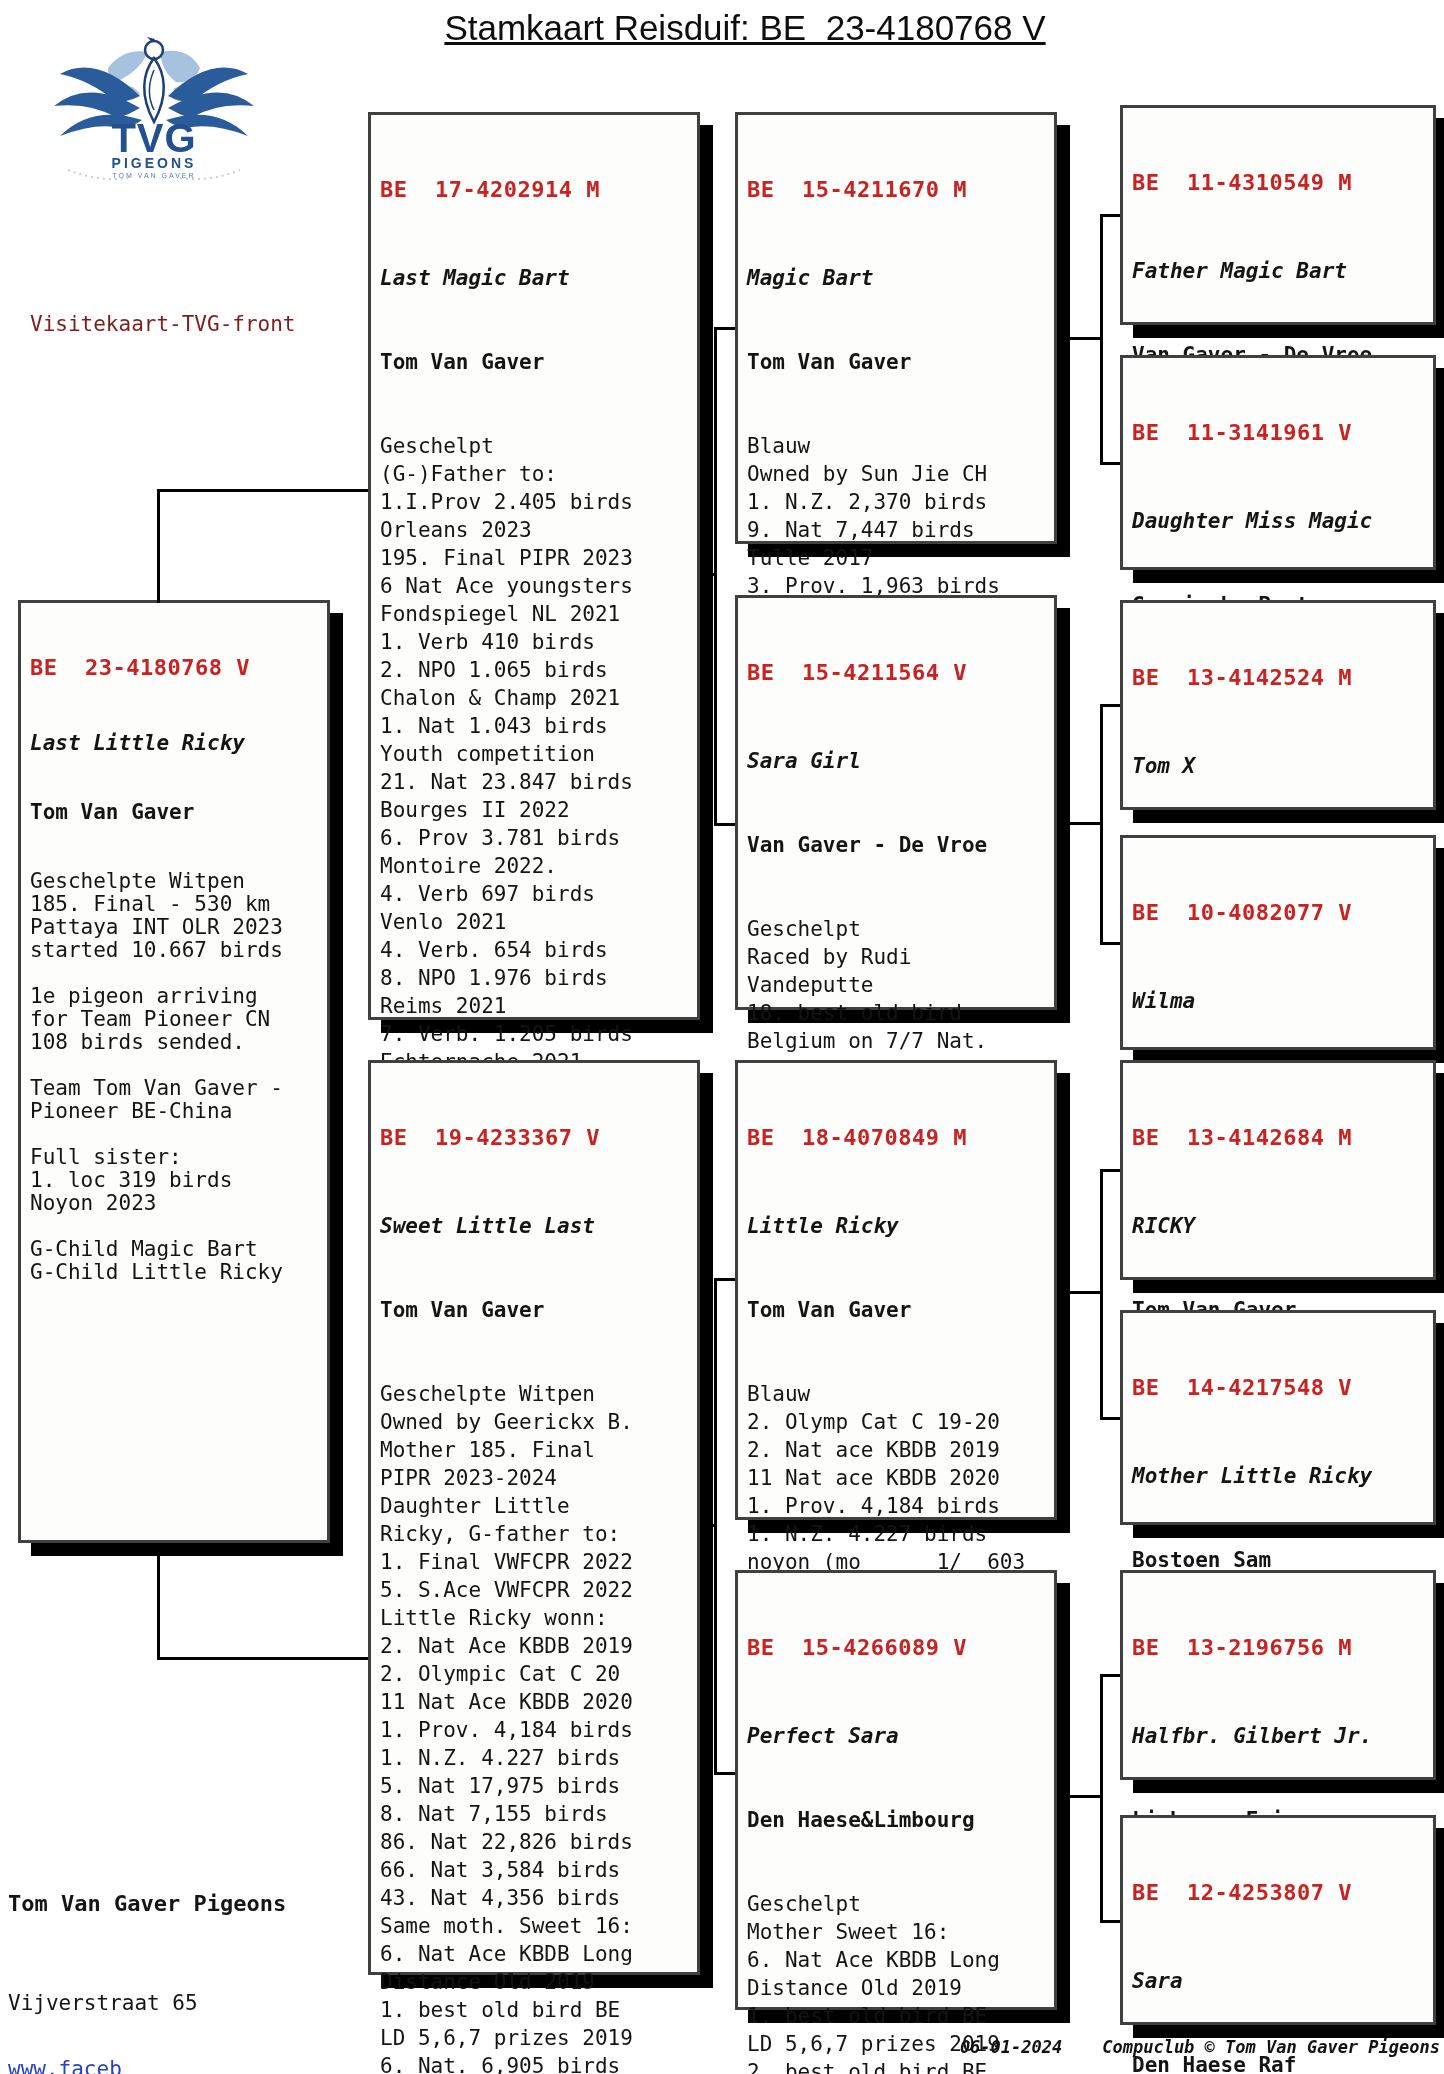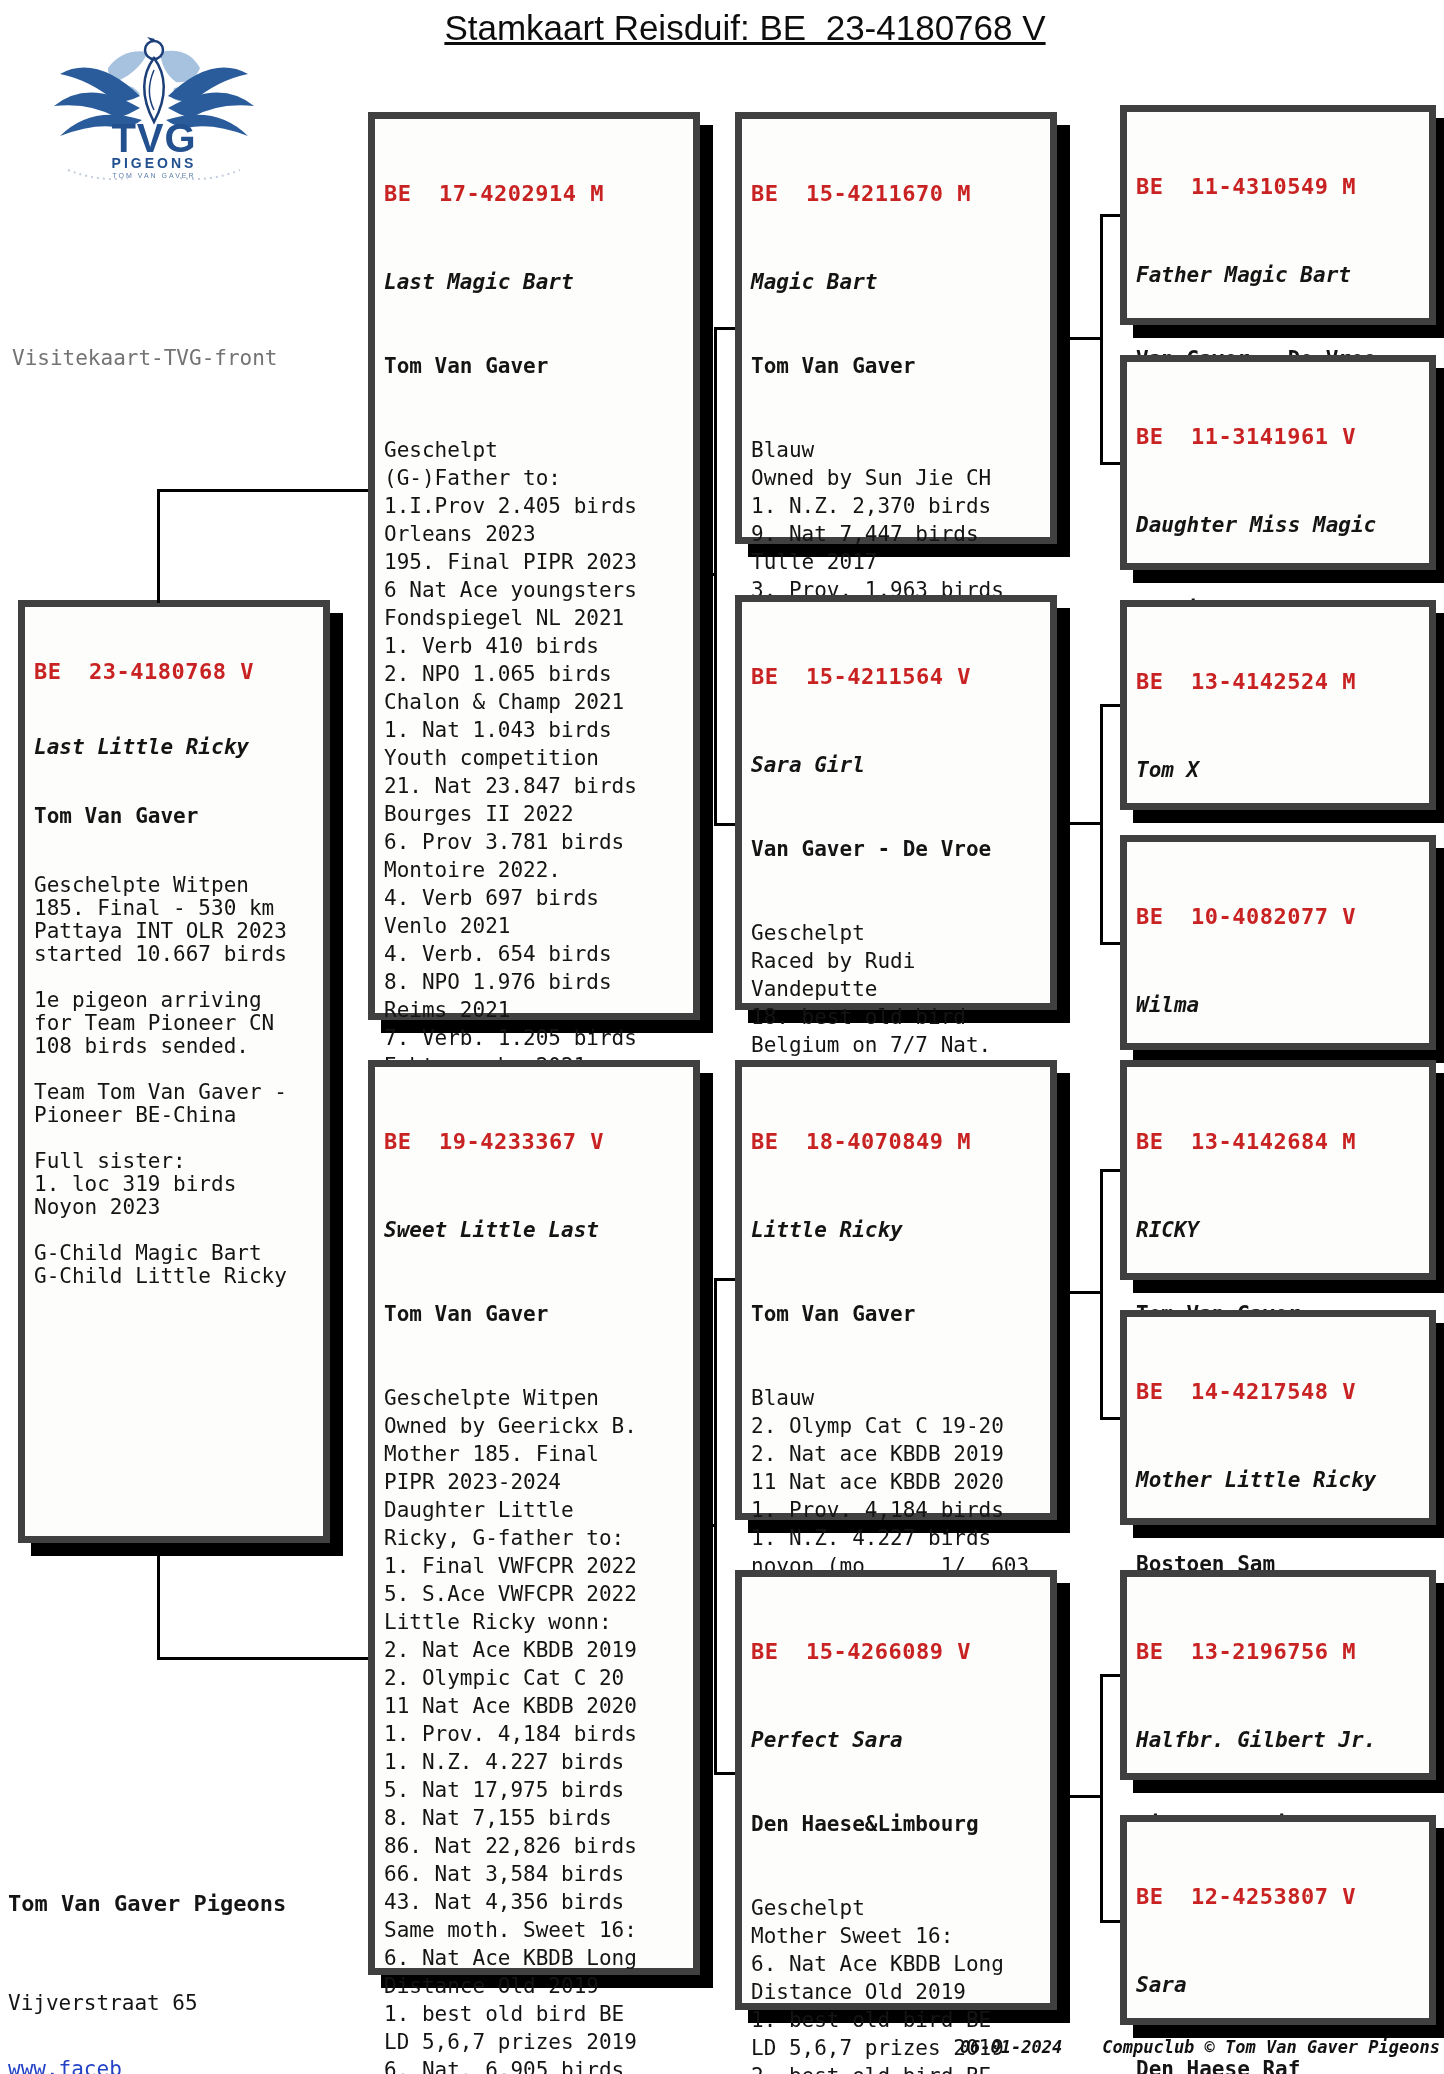--- a/index.html
+++ b/index.html
@@ -4,24 +4,24 @@
 <style>
   html,body{margin:0;padding:0;background:#e8e8e8;}
   #page{
     position:relative;width:1444px;height:2074px;background:#ffffff;overflow:hidden;
     font-family:"DejaVu Sans Mono","Liberation Mono",monospace;color:#141414;
   }
   .title{
     position:absolute;top:8px;left:46px;width:1398px;text-align:center;
     font-family:"Liberation Sans","DejaVu Sans",sans-serif;font-size:35px;color:#0d0d0d;white-space:pre;text-decoration:underline;
   }
-  .scan-label{position:absolute;left:12px;top:312px;font-size:21px;white-space:pre;color:#737373;margin-top:34px;}
+  .scan-label{position:absolute;left:30px;top:312px;font-size:21px;white-space:pre;color:#7f1d1d;}
   .logo{position:absolute;left:48px;top:30px;width:212px;height:152px;}
   .pbox{
-    position:absolute;box-sizing:border-box;background:#fdfdfb;border:7px solid #404040;
+    position:absolute;box-sizing:border-box;background:#fdfdfb;border:3px solid #404040;
     box-shadow:13px 13px 0 #000;padding:3px 9px;font-size:21px;line-height:28px;white-space:pre;
   }
   .ring{
     display:block;color:#c82222;font-weight:bold;font-size:22px;line-height:31px;
     letter-spacing:.5px;margin-bottom:3px;
   }
   .bird-name{font-weight:bold;font-style:italic;}
   .fancier{font-weight:bold;}
   .connector{position:absolute;background:#000;}
   .contact{position:absolute;left:8px;top:1830px;font-size:21px;line-height:29px;white-space:pre;}

